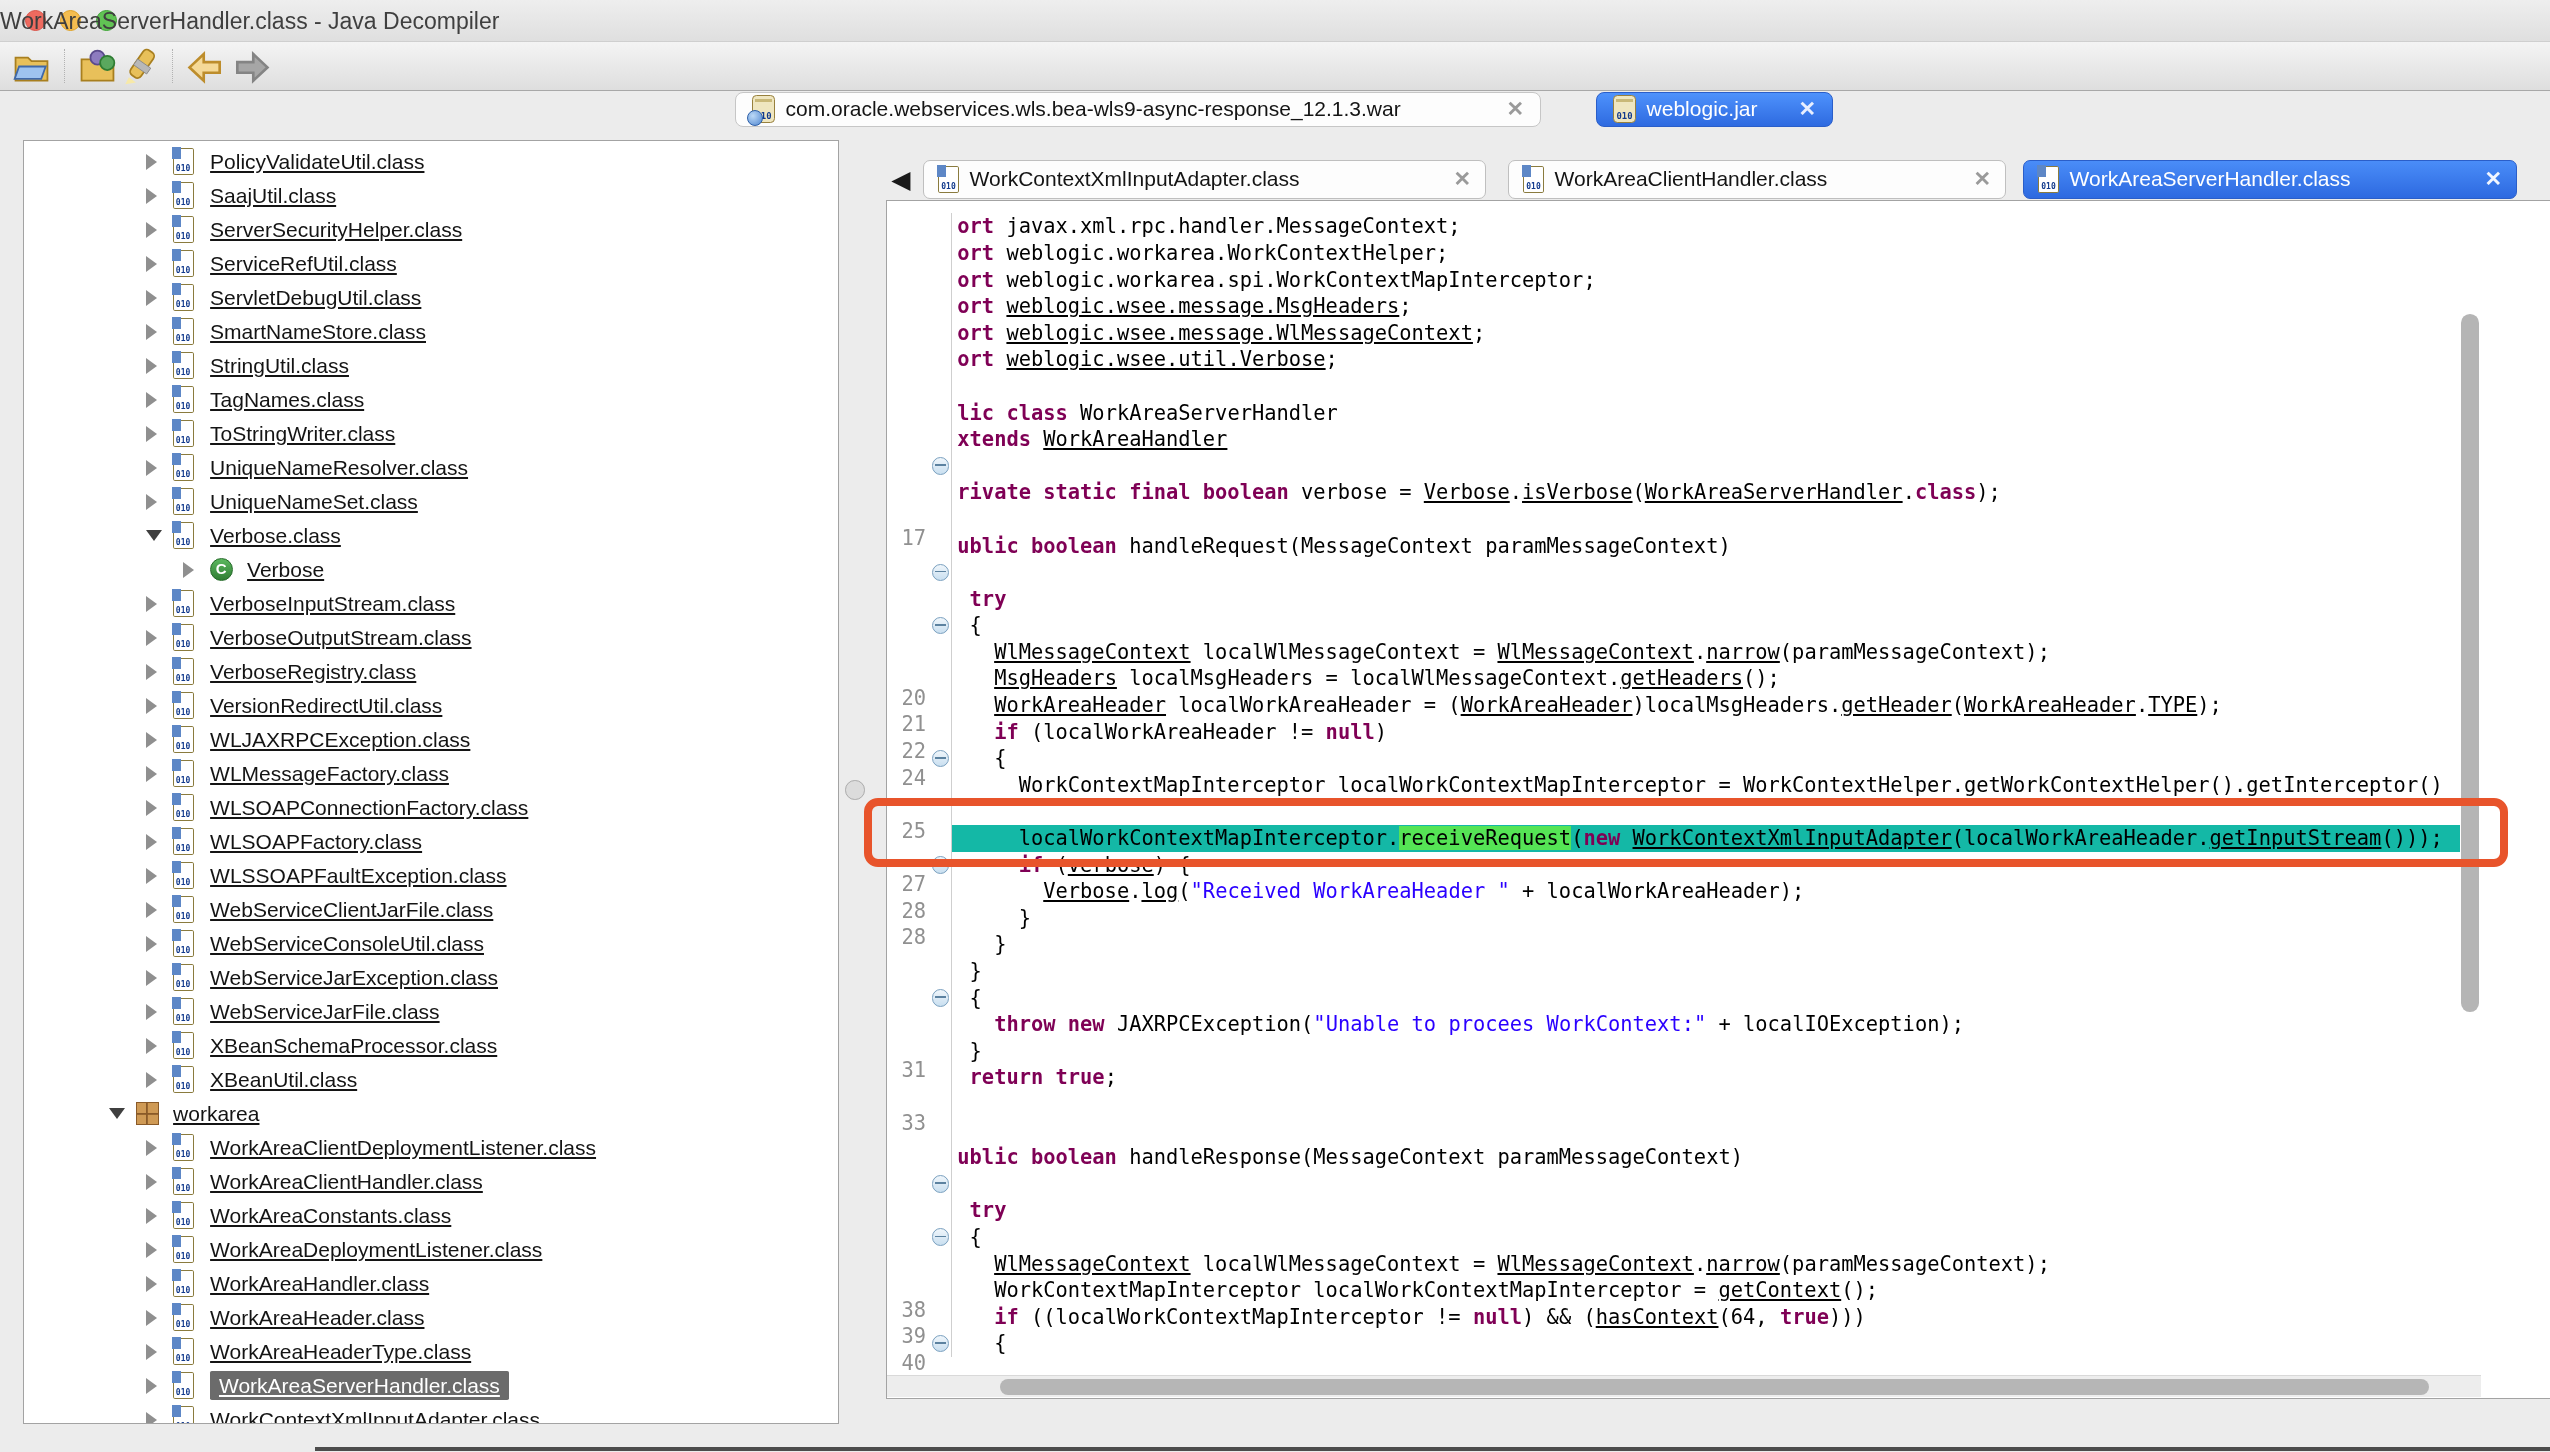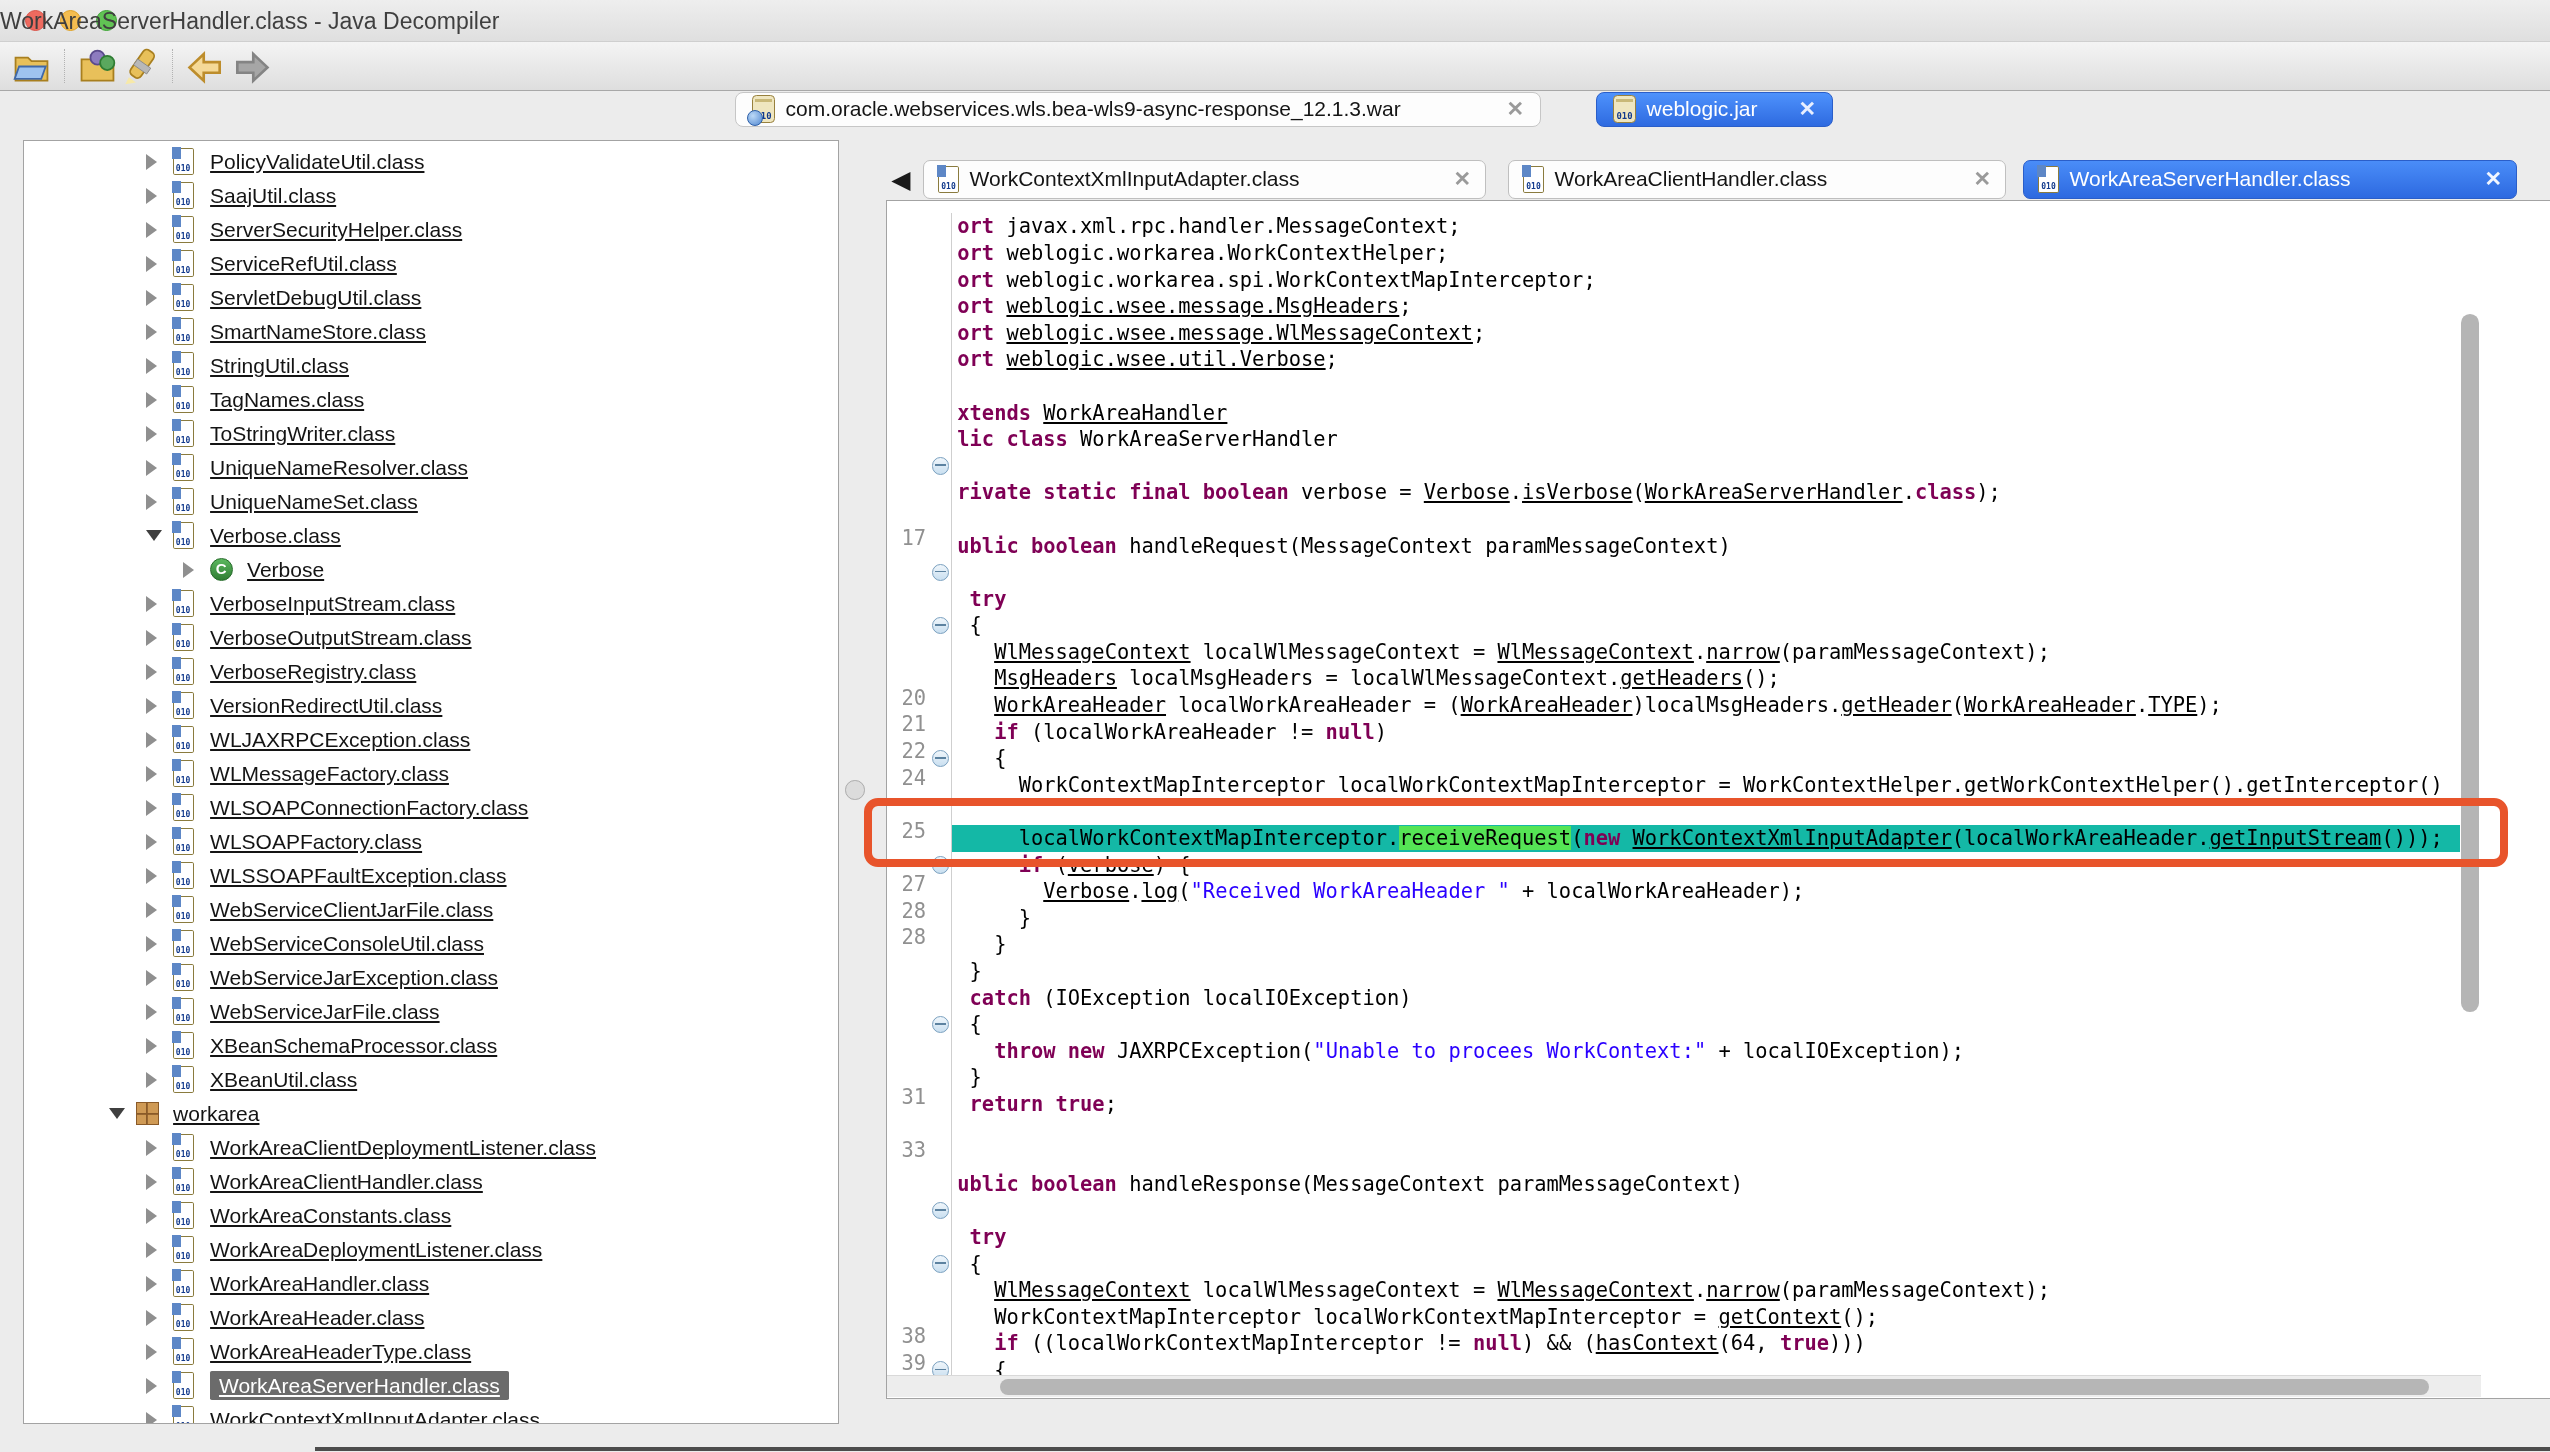--- a/index.html
+++ b/index.html
@@ -525,43 +525,42 @@
 
   <div class="codepanel">
     <div class="codelines" id="codeLines">
         <div class="cline"><span class="gut"></span><span class="ct"><span class="k">ort</span><span class="p"> javax.xml.rpc.handler.MessageContext;</span></span></div>
         <div class="cline"><span class="gut"></span><span class="ct"><span class="k">ort</span><span class="p"> weblogic.workarea.WorkContextHelper;</span></span></div>
         <div class="cline"><span class="gut"></span><span class="ct"><span class="k">ort</span><span class="p"> weblogic.workarea.spi.WorkContextMapInterceptor;</span></span></div>
         <div class="cline"><span class="gut"></span><span class="ct"><span class="k">ort</span><span class="p"> </span><span class="u">weblogic.wsee.message.MsgHeaders</span><span class="p">;</span></span></div>
         <div class="cline"><span class="gut"></span><span class="ct"><span class="k">ort</span><span class="p"> </span><span class="u">weblogic.wsee.message.WlMessageContext</span><span class="p">;</span></span></div>
         <div class="cline"><span class="gut"></span><span class="ct"><span class="k">ort</span><span class="p"> </span><span class="u">weblogic.wsee.util.Verbose</span><span class="p">;</span></span></div>
         <div class="cline"><span class="gut"></span><span class="ct"></span></div>
+        <div class="cline"><span class="gut"></span><span class="ct"><span class="k">lic class</span><span class="p"> WorkAreaServerHandler</span></span></div>
         <div class="cline"><span class="gut"></span><span class="ct"><span class="k">xtends</span><span class="p"> </span><span class="u">WorkAreaHandler</span></span></div>
-        <div class="cline"><span class="gut"></span><span class="ct"><span class="k">lic class</span><span class="p"> WorkAreaServerHandler</span></span></div>
         <div class="cline"><span class="gut"><span class="fold"></span></span><span class="ct"></span></div>
         <div class="cline"><span class="gut"><span class="num">17</span></span><span class="ct"><span class="k">rivate static final boolean</span><span class="p"> verbose = </span><span class="u">Verbose</span><span class="p">.</span><span class="u">isVerbose</span><span class="p">(</span><span class="u">WorkAreaServerHandler</span><span class="p">.</span><span class="k">class</span><span class="p">);</span></span></div>
         <div class="cline"><span class="gut"></span><span class="ct"></span></div>
         <div class="cline"><span class="gut"></span><span class="ct"><span class="k">ublic boolean</span><span class="p"> handleRequest(MessageContext paramMessageContext)</span></span></div>
         <div class="cline"><span class="gut"><span class="fold"></span></span><span class="ct"></span></div>
         <div class="cline"><span class="gut"></span><span class="ct"><span class="p"> </span><span class="k">try</span></span></div>
         <div class="cline"><span class="gut"><span class="fold"></span></span><span class="ct"><span class="p"> {</span></span></div>
         <div class="cline"><span class="gut"><span class="num">20</span></span><span class="ct"><span class="p">   </span><span class="u">WlMessageContext</span><span class="p"> localWlMessageContext = </span><span class="u">WlMessageContext</span><span class="p">.</span><span class="u">narrow</span><span class="p">(paramMessageContext);</span></span></div>
         <div class="cline"><span class="gut"><span class="num">21</span></span><span class="ct"><span class="p">   </span><span class="u">MsgHeaders</span><span class="p"> localMsgHeaders = localWlMessageContext.</span><span class="u">getHeaders</span><span class="p">();</span></span></div>
         <div class="cline"><span class="gut"><span class="num">22</span></span><span class="ct"><span class="p">   </span><span class="u">WorkAreaHeader</span><span class="p"> localWorkAreaHeader = (</span><span class="u">WorkAreaHeader</span><span class="p">)localMsgHeaders.</span><span class="u">getHeader</span><span class="p">(</span><span class="u">WorkAreaHeader</span><span class="p">.</span><span class="u">TYPE</span><span class="p">);</span></span></div>
         <div class="cline"><span class="gut"><span class="num">24</span></span><span class="ct"><span class="p">   </span><span class="k">if</span><span class="p"> (localWorkAreaHeader != </span><span class="k">null</span><span class="p">)</span></span></div>
         <div class="cline"><span class="gut"><span class="fold"></span></span><span class="ct"><span class="p">   {</span></span></div>
         <div class="cline"><span class="gut"><span class="num">25</span></span><span class="ct"><span class="p">     WorkContextMapInterceptor localWorkContextMapInterceptor = WorkContextHelper.getWorkContextHelper().getInterceptor()</span></span></div>
         <div class="cline"><span class="gut"></span><span class="ct"></span></div>
         <div class="cline cur"><span class="gut"><span class="num">27</span></span><span class="ct"><span class="p">     localWorkContextMapInterceptor.</span><span class="h">receiveRequest</span><span class="p">(</span><span class="k">new</span><span class="p"> </span><span class="u">WorkContextXmlInputAdapter</span><span class="p">(localWorkAreaHeader.</span><span class="u">getInputStream</span><span class="p">()));</span></span></div>
         <div class="cline"><span class="gut"><span class="num">28</span><span class="fold"></span></span><span class="ct"><span class="p">     </span><span class="k">if</span><span class="p"> (</span><span class="u">verbose</span><span class="p">) {</span></span></div>
         <div class="cline"><span class="gut"><span class="num">28</span></span><span class="ct"><span class="p">       </span><span class="u">Verbose</span><span class="p">.</span><span class="u">log</span><span class="p">(</span><span class="s">"Received WorkAreaHeader "</span><span class="p"> + localWorkAreaHeader);</span></span></div>
         <div class="cline"><span class="gut"></span><span class="ct"><span class="p">     }</span></span></div>
         <div class="cline"><span class="gut"></span><span class="ct"><span class="p">   }</span></span></div>
         <div class="cline"><span class="gut"></span><span class="ct"><span class="p"> }</span></span></div>
-        <div class="cline"><span class="gut"></span><span class="ct"><span class="p"> </span><span class="k">catch</span><span class="p"> (IOException localIOException)</span></span></div>
         <div class="cline"><span class="gut"><span class="fold"></span></span><span class="ct"><span class="p"> {</span></span></div>
         <div class="cline"><span class="gut"><span class="num">31</span></span><span class="ct"><span class="p">   </span><span class="k">throw</span><span class="p"> </span><span class="k">new</span><span class="p"> JAXRPCException(</span><span class="s">"Unable to procees WorkContext:"</span><span class="p"> + localIOException);</span></span></div>
         <div class="cline"><span class="gut"></span><span class="ct"><span class="p"> }</span></span></div>
         <div class="cline"><span class="gut"><span class="num">33</span></span><span class="ct"><span class="p"> </span><span class="k">return</span><span class="p"> </span><span class="k">true</span><span class="p">;</span></span></div>
         <div class="cline"><span class="gut"></span><span class="ct"></span></div>
         <div class="cline"><span class="gut"></span><span class="ct"></span></div>
         <div class="cline"><span class="gut"></span><span class="ct"><span class="k">ublic boolean</span><span class="p"> handleResponse(MessageContext paramMessageContext)</span></span></div>
         <div class="cline"><span class="gut"><span class="fold"></span></span><span class="ct"></span></div>
         <div class="cline"><span class="gut"></span><span class="ct"><span class="p"> </span><span class="k">try</span></span></div>
         <div class="cline"><span class="gut"><span class="fold"></span></span><span class="ct"><span class="p"> {</span></span></div>

